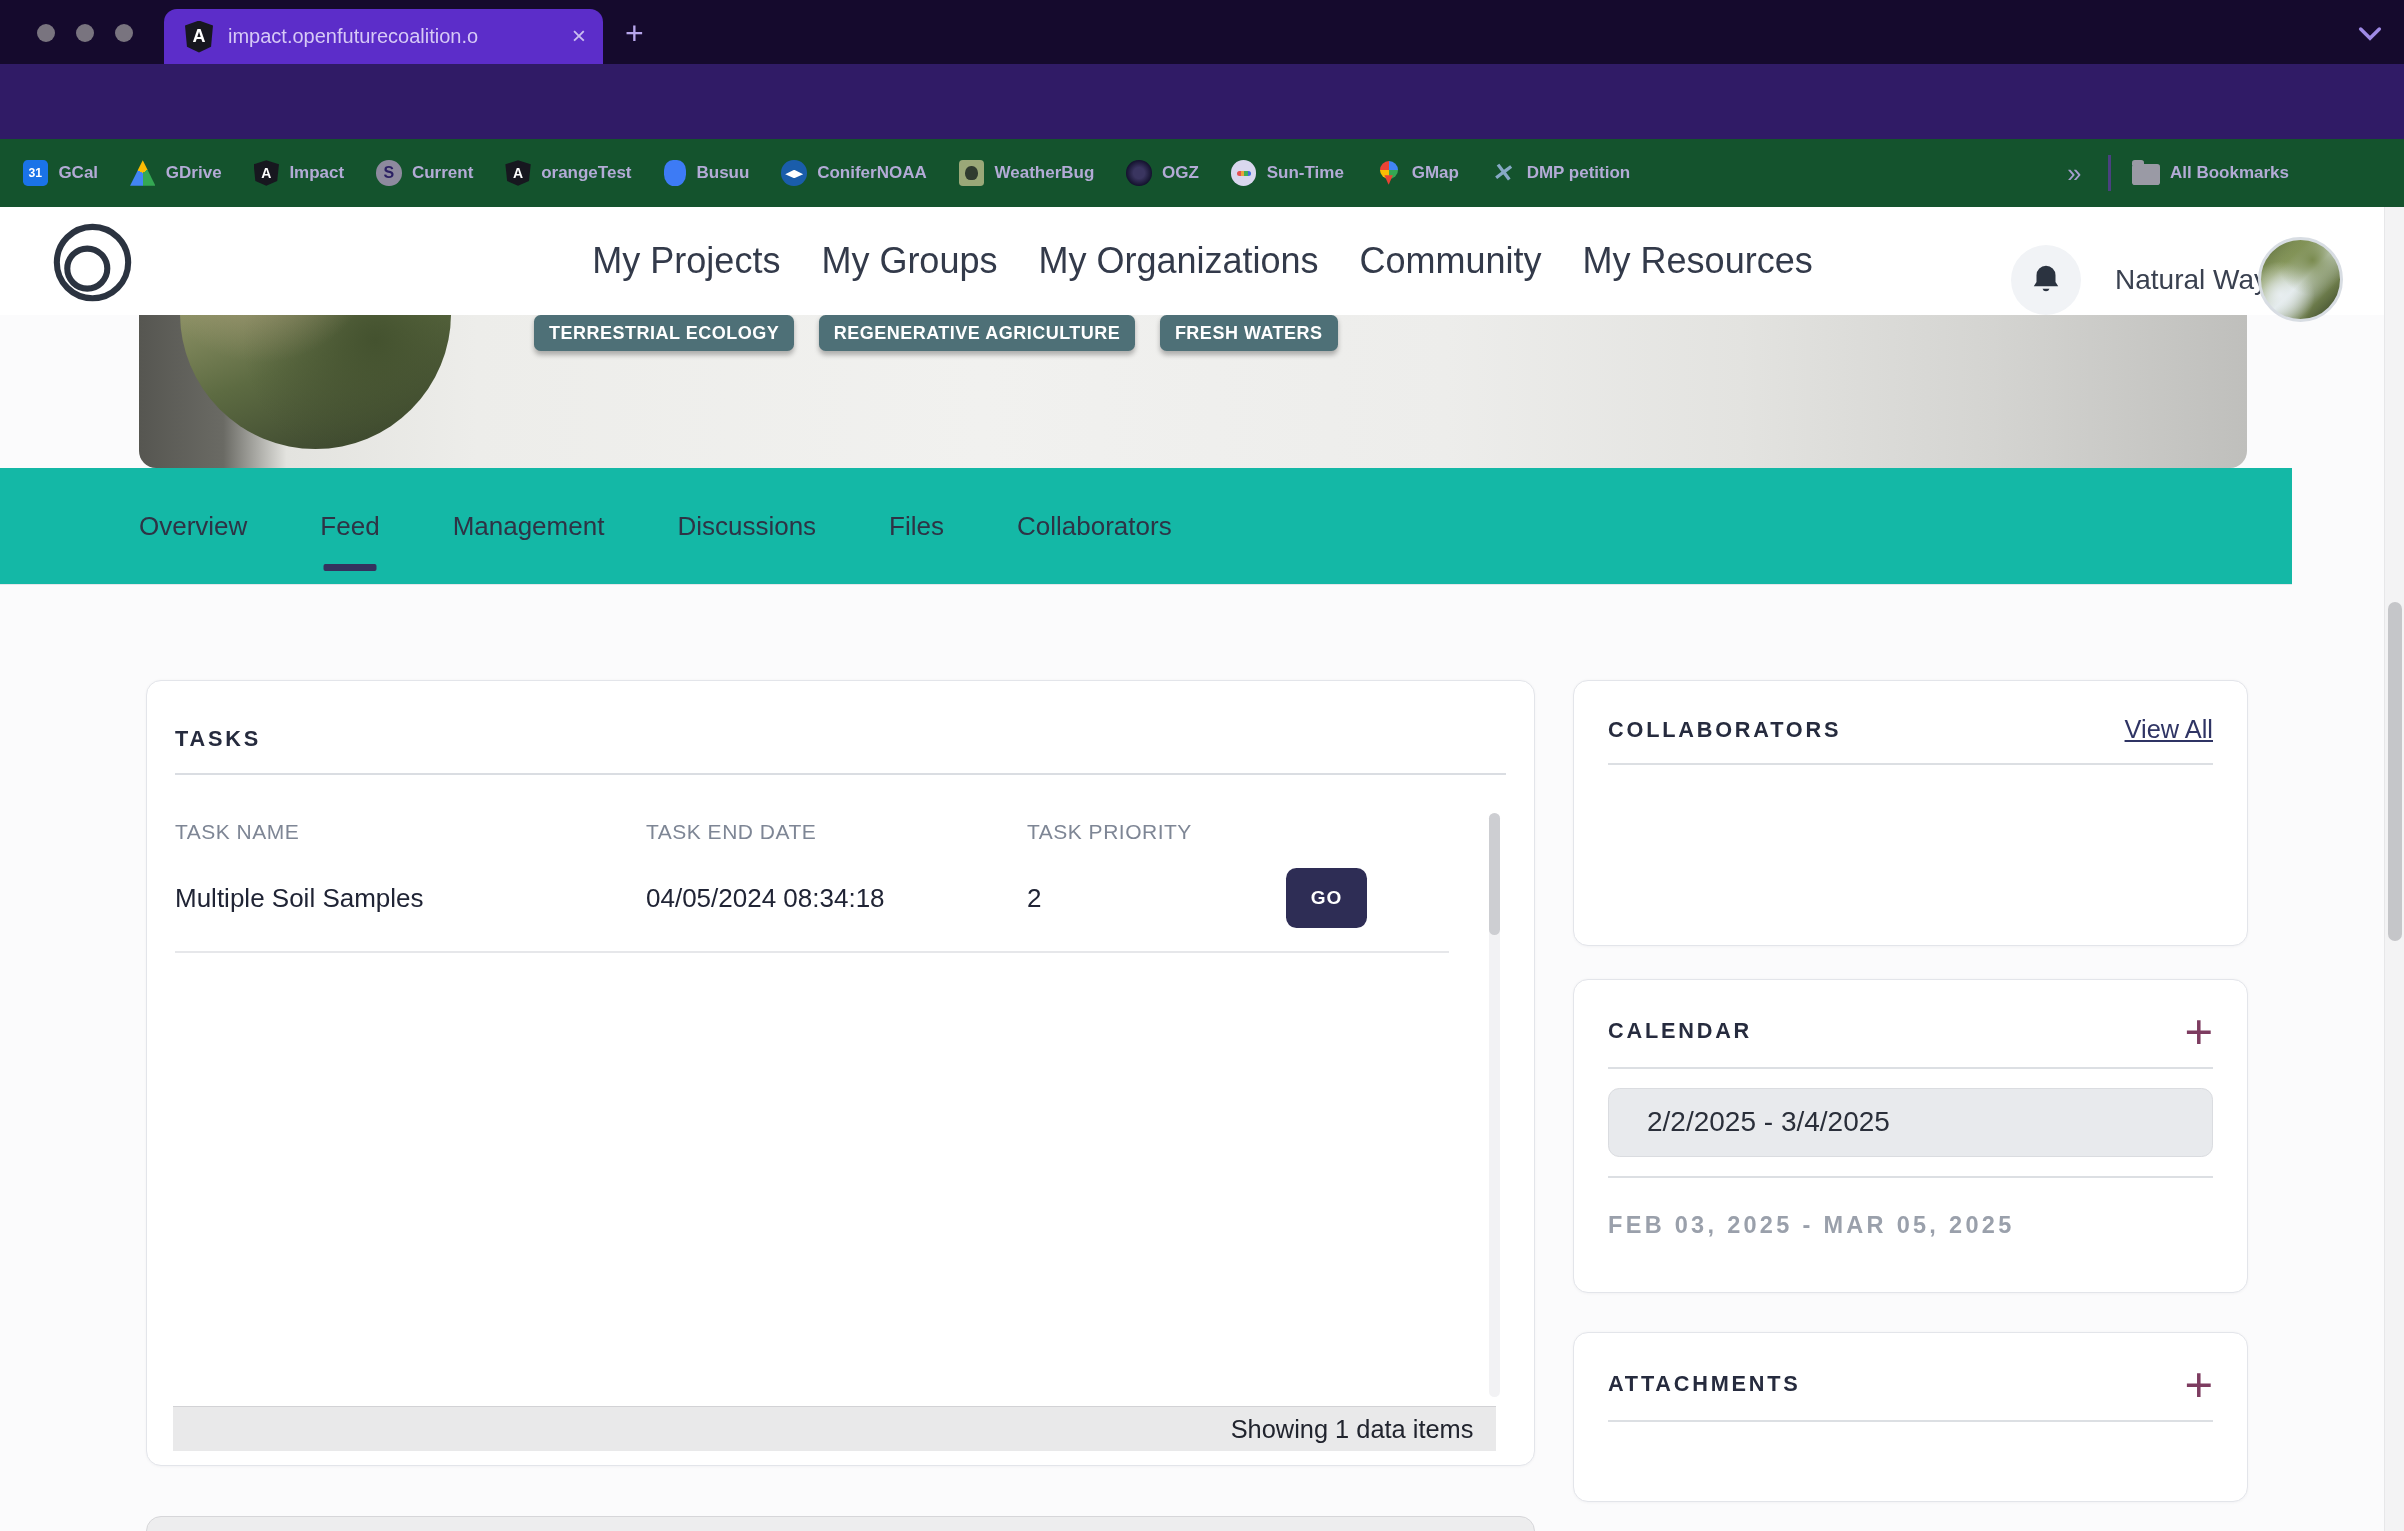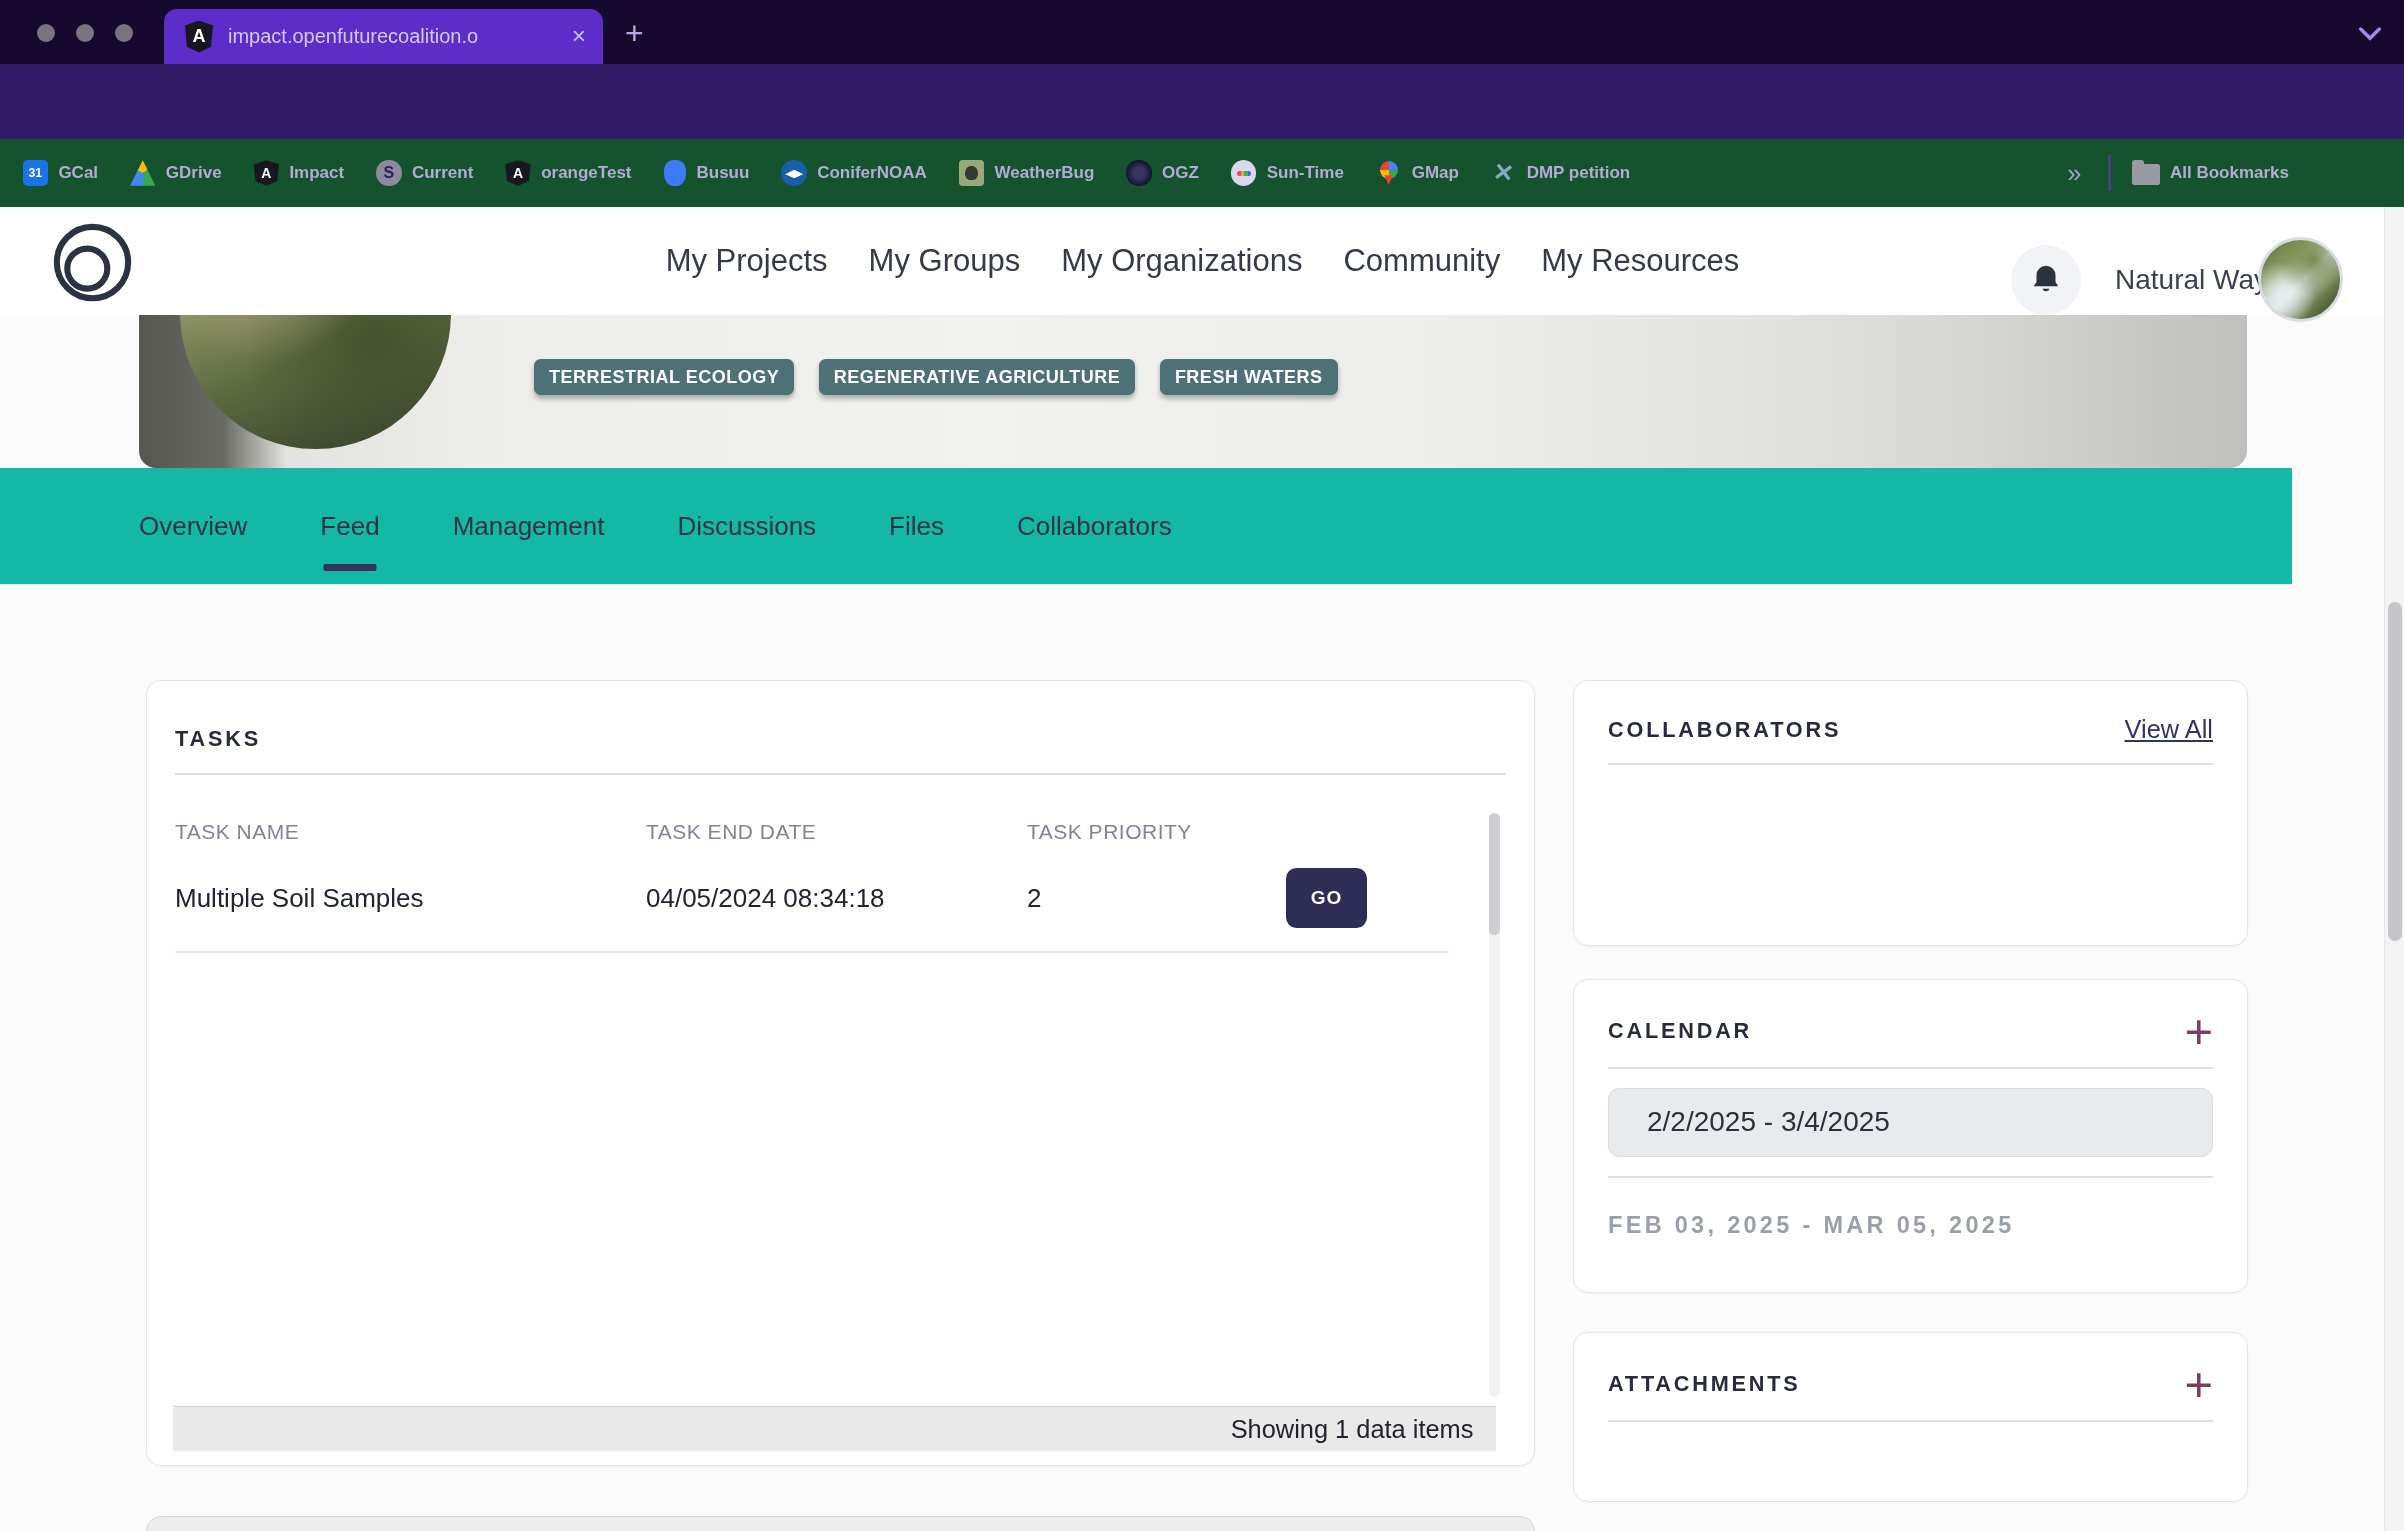--- a/index.html
+++ b/index.html
@@ -60,32 +60,32 @@
   .ic-dmp { color:#87a9c6; font-size:24.5px; font-weight:bold; transform:rotate(8deg); }
   #bm-overflow { color:#a79ed0; font-size:25.4px; margin-left:405px; letter-spacing:1.9px; }
   #bm-divider { width:2.8px; height:36px; background:#4a4180; margin:0 21px 0 24.5px; }
   .ic-folder { width:28px; height:21px; background:#9a9aa5; border-radius:2.8px; position:relative; margin-top:3.8px; }
   .ic-folder::before { content:""; position:absolute; left:0; top:-4.7px; width:12.2px; height:5.6px; background:#9a9aa5; border-radius:2.8px 2.8px 0 0; }
 
   
   #siteheader { position:absolute; left:0; top:207px; width:2405px; height:108px; background:#fff; }
   #site-logo { position:absolute; left:49px; top:12.2px; width:87px; height:87px; }
   #main-nav { position:absolute; left:0; top:0; width:100%; height:108px; display:flex; align-items:center; justify-content:center; gap:41px; }
-  .nav-item { font-size:31px; color:#333a4a; font-weight:500; }
+  .nav-item { font-size:36px; color:#333a4a; font-weight:500; }
   #bell-wrap { position:absolute; left:2011px; top:38px; width:70px; height:70px; border-radius:50%; background:#f1f3f6; display:flex; align-items:center; justify-content:center; }
   #user-name { position:absolute; left:2115px; top:38px; height:70px; display:flex; align-items:center; font-size:28px; color:#3a4150; }
   #user-avatar { position:absolute; left:2258px; top:30px; width:85px; height:85px; border-radius:50%; border:3.8px solid #d8dde3;
     background:radial-gradient(circle at 65% 25%,#7a8b4f,transparent 45%),radial-gradient(circle at 25% 70%,#e8eef0,transparent 42%),linear-gradient(135deg,#5a6b3a 0%,#8a9a5f 30%,#dfe8ea 52%,#6b7a4a 75%,#2f3a22 100%); }
 
   
   #banner { position:absolute; left:139px; top:315px; width:2108px; height:153px; border-radius:0 0 17px 17px; overflow:hidden;
     background:linear-gradient(90deg,#565651 0%,#6a6a64 4%,#e3e3df 7%,#ededea 16%,#f1f1ef 40%,#ededeb 62%,#e3e3e0 76%,#d4d4d1 88%,#bfbfbc 100%); }
   #project-avatar { position:absolute; left:41px; top:-137px; width:271px; height:271px; border-radius:50%;
     background:radial-gradient(circle at 30% 25%,#a59a77,transparent 42%),radial-gradient(circle at 72% 60%,#44522f,transparent 52%),linear-gradient(160deg,#b7a98a 8%,#8f9367 35%,#5d6b42 62%,#3f4a30 88%); }
-  #tag-row { position:absolute; left:395px; top:0; display:flex; gap:24.5px;margin-top:44px; }
+  #tag-row { position:absolute; left:395px; top:0; display:flex; gap:24.5px; }
   .tag-badge { height:36px; background:#4e7077; color:#fff; font-size:18px; font-weight:bold; letter-spacing:0.5px; display:flex; align-items:center; padding:0 15px; border-radius:6.6px; box-shadow:0 3.8px 5.6px rgba(0,0,0,.28); white-space:nowrap; }
 
   
   #sitetabs { position:absolute; left:0; top:468px; width:2292px; height:117px; background:#14b8a6; border-bottom:1.9px solid #e5e6ea; }
   #sitetabs-inner { position:absolute; left:139px; top:0; height:100%; display:flex; gap:73px; align-items:center; }
   .stab { font-size:26px; color:#2e3345; position:relative; height:100%; display:flex; align-items:center; }
   .stab.active::after { content:""; position:absolute; left:50%; transform:translateX(-50%); bottom:13px; width:53px; height:6.6px; background:#34325e; border-radius:1.9px; }
 
   
   #content { position:absolute; left:0; top:585px; width:2405px; height:946px; background:#fbfbfc; }

